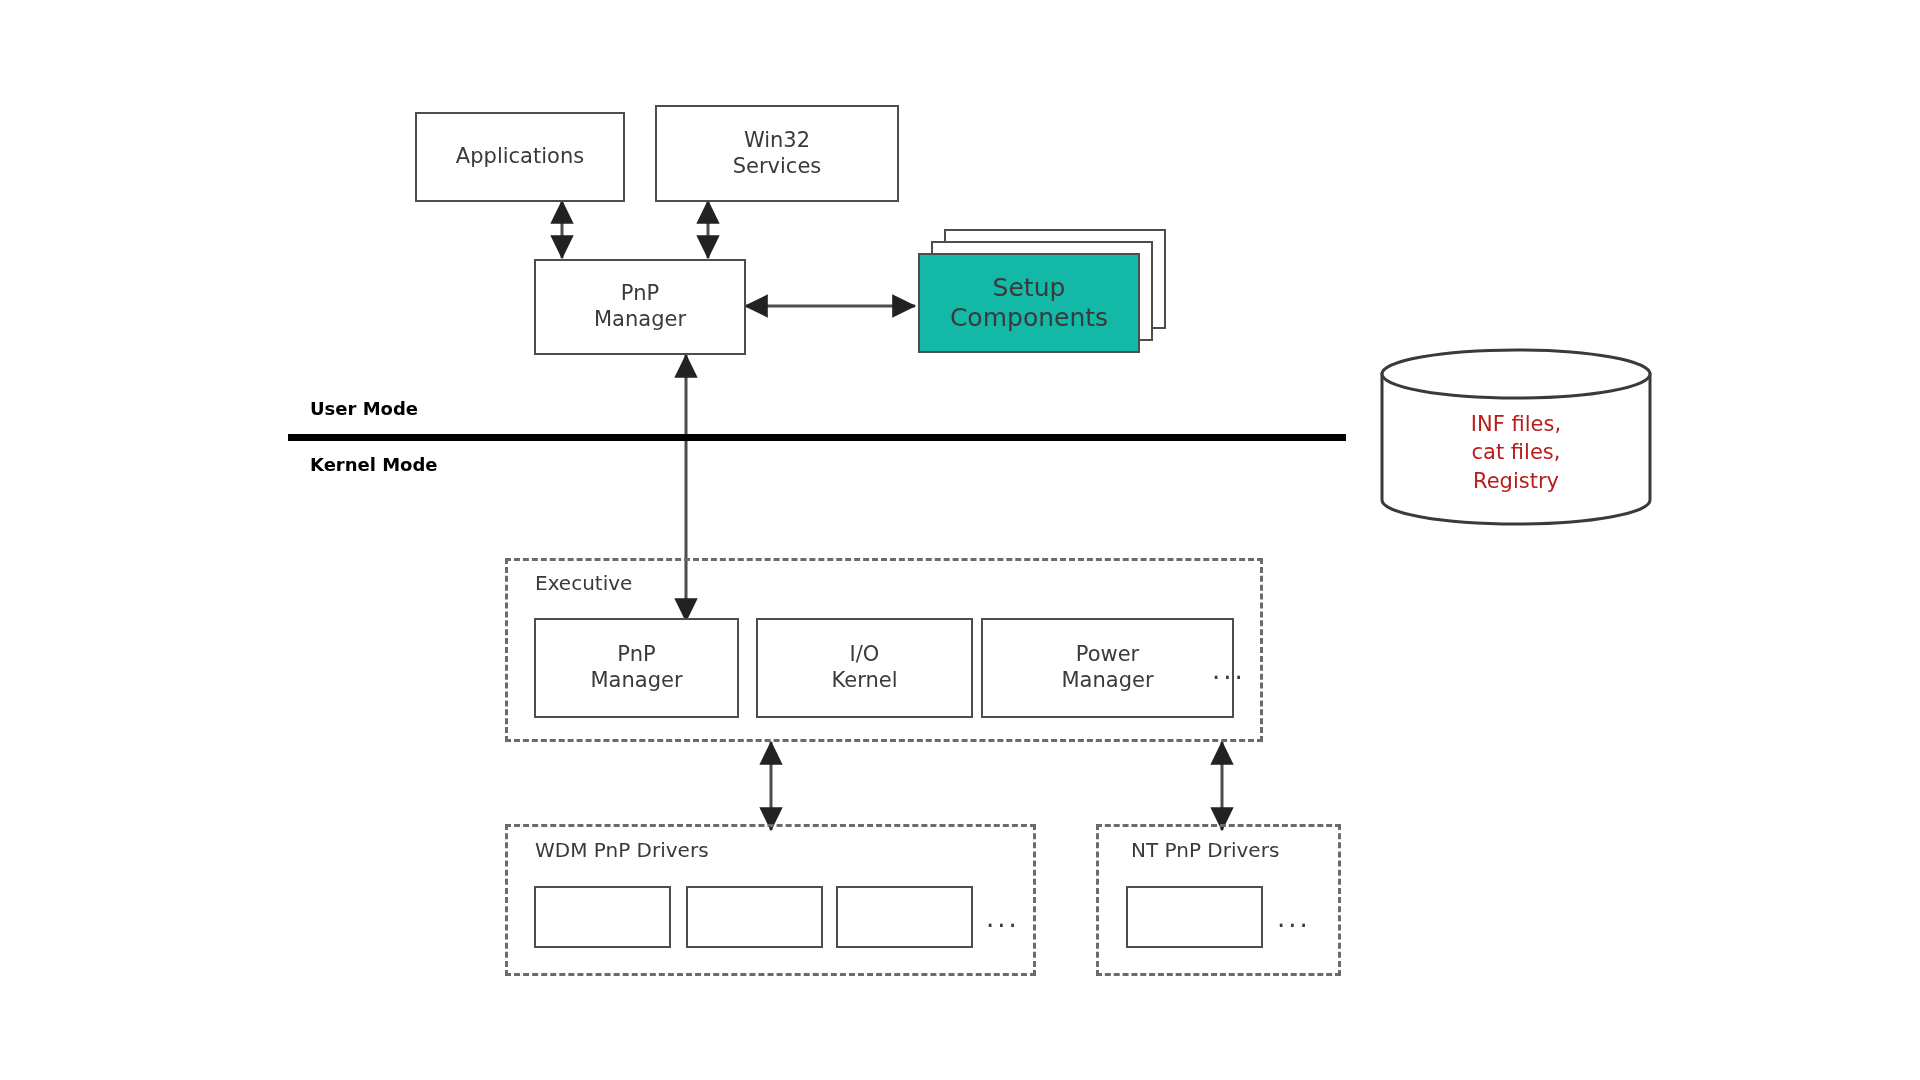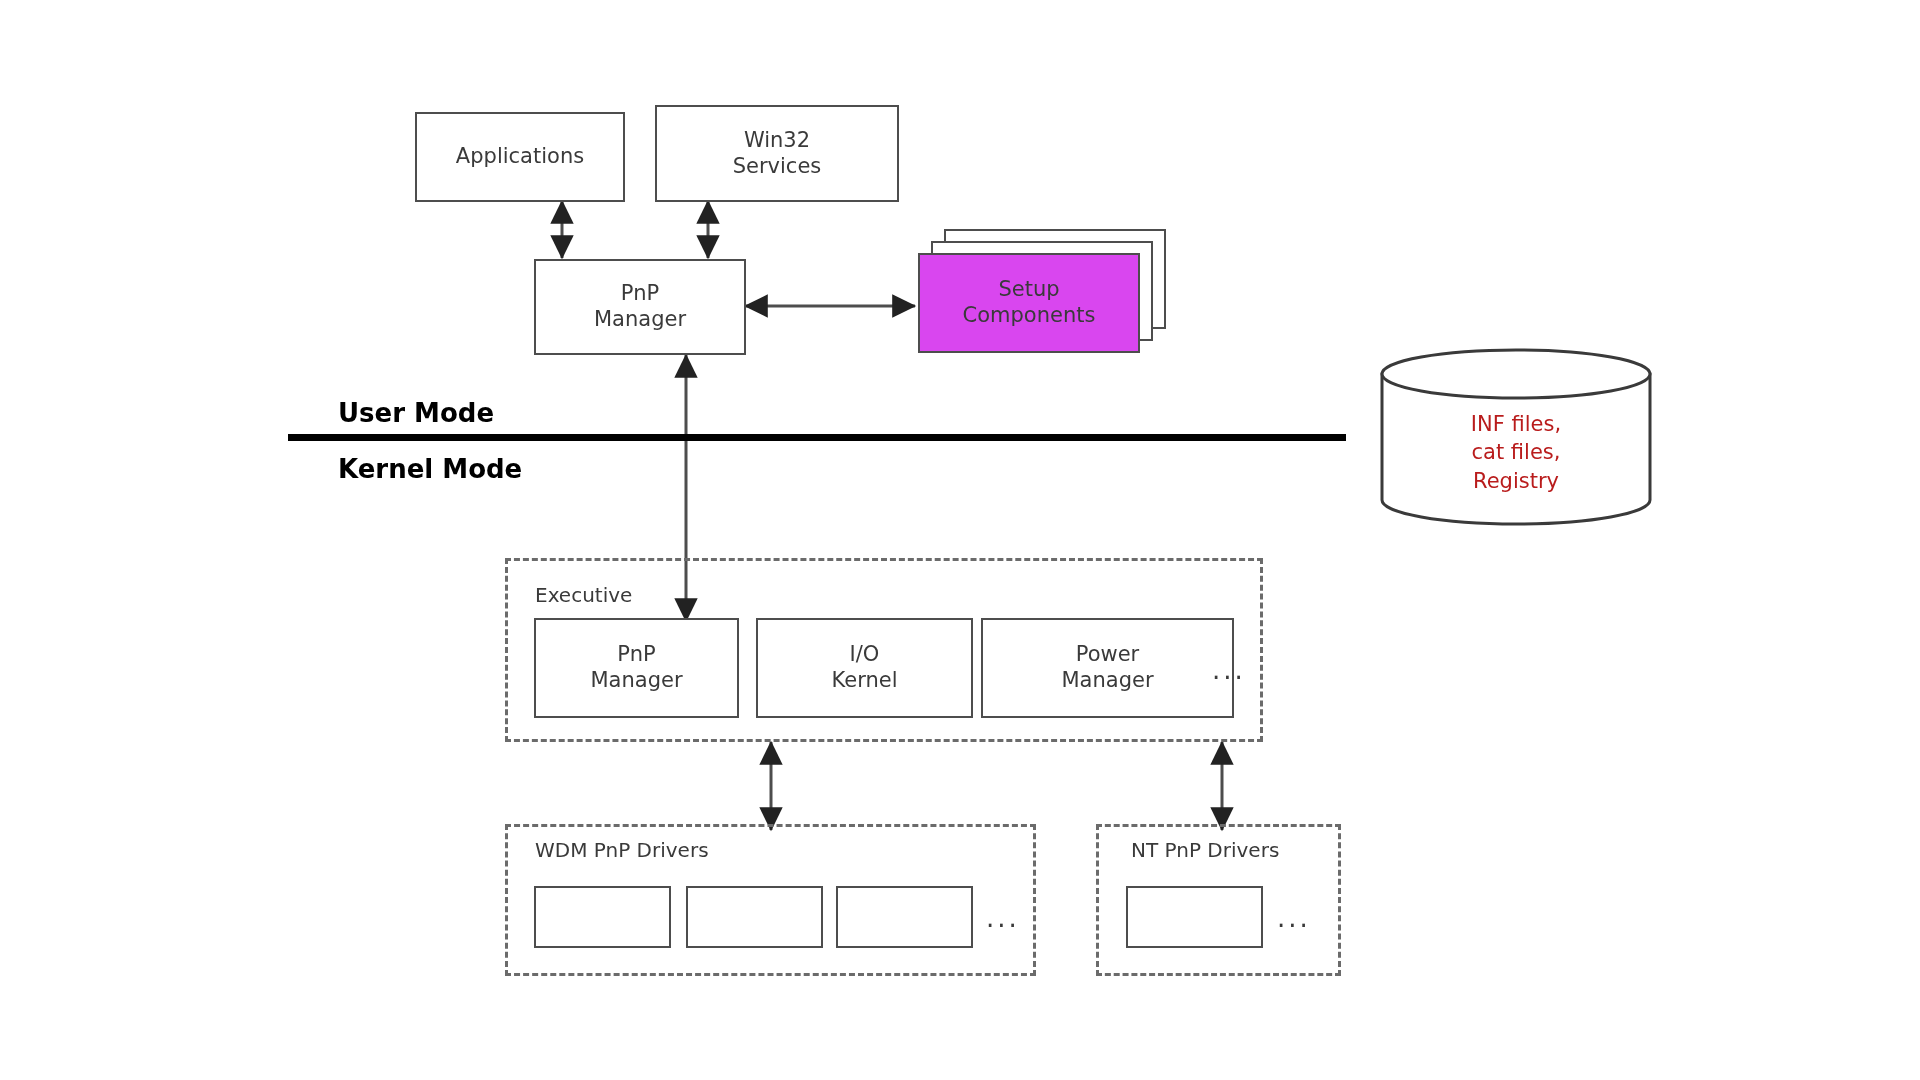--- a/index.html
+++ b/index.html
@@ -42,28 +42,28 @@
   }
   .stack .layer {
     position: absolute;
     background: #ffffff;
     border: 2px solid #4d4d4d;
   }
   .stack .front {
     position: absolute;
     left: 0;
     top: 24px;
-    background: #d946ef;
+    background: #14b8a6;
     border: 2px solid #4d4d4d;
     display: flex;
     align-items: center;
     justify-content: center;
     text-align: center;
     color: #3a3a3a;
-    font-size: 21px;
+    font-size: 25px;
     line-height: 1.22;
     white-space: pre-line;
   }
 
   
   .dashed-group {
     position: absolute;
     border: 3px dashed #6b6b6b;
     background: transparent;
   }
@@ -75,24 +75,23 @@
   }
 
   
   .divider-line {
     position: absolute;
     background: #000000;
   }
   .mode-label {
     position: absolute;
     font-weight: bold;
-    font-size: 26px;
+    font-size: 18px;
     color: #000000;
     white-space: nowrap;
-    margin-left: 28px;
   }
 
   
   .ellipsis {
     position: absolute;
     color: #3a3a3a;
     font-size: 26px;
     letter-spacing: 3px;
     line-height: 1;
     white-space: nowrap;
@@ -176,21 +175,21 @@
     <svg width="272" height="178" viewBox="0 0 272 178" xmlns="http://www.w3.org/2000/svg">
       <path d="M2,26 L2,152 A134,24 0 0 0 270,152 L270,26 Z" fill="#ffffff" stroke="#3a3a3a" stroke-width="3"></path>
       <ellipse cx="136" cy="26" rx="134" ry="24" fill="#ffffff" stroke="#3a3a3a" stroke-width="3"></ellipse>
     </svg>
     <div class="cylinder-text" style="top:62px;">INF files,
 cat files,
 Registry</div>
   </div>
 
   <div class="dashed-group" style="left:505px; top:558px; width:758px; height:184px;"></div>
-  <div class="group-title" style="left:535px; top:571px;margin-top:12px;">Executive</div>
+  <div class="group-title" style="left:535px; top:571px;">Executive</div>
 
   <div class="box" style="left:534px; top:618px; width:205px; height:100px;">PnP
 Manager</div>
 
   <div class="box" style="left:756px; top:618px; width:217px; height:100px;">I/O
 Kernel</div>
 
   <div class="box" style="left:981px; top:618px; width:253px; height:100px;">Power
 Manager</div>
 

